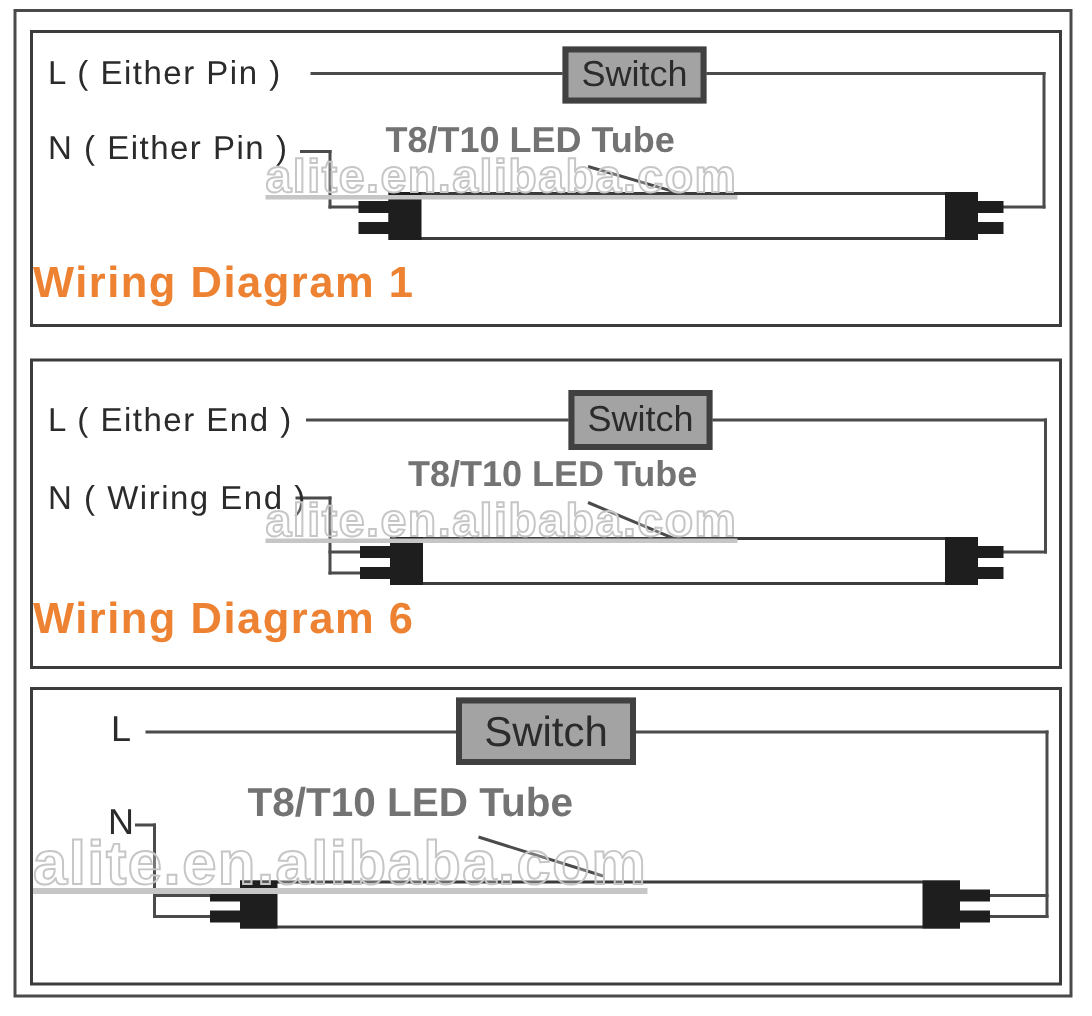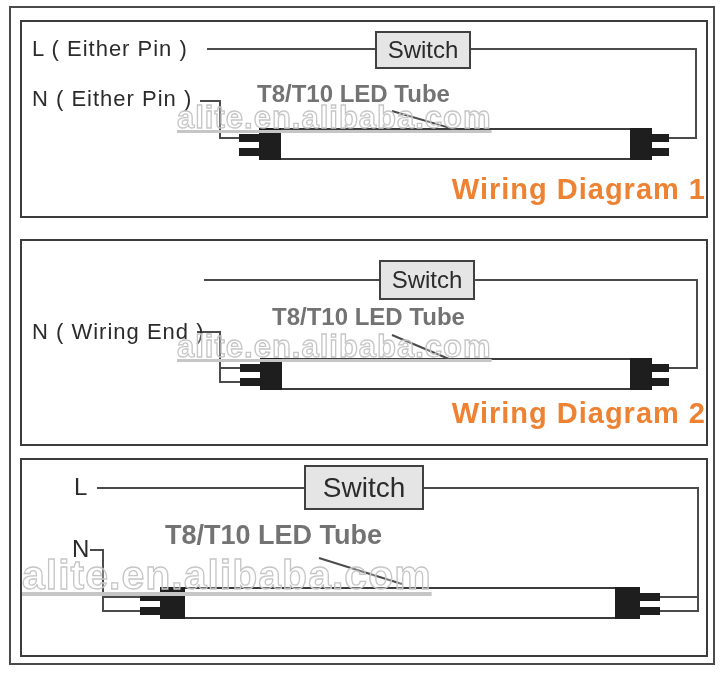--- a/index.html
+++ b/index.html
@@ -16,21 +16,21 @@
     border:2px solid #3c3c3c;box-sizing:border-box;
   }
   .label{
     position:absolute;font-size:22px;color:#2b2b2b;white-space:nowrap;
     letter-spacing:1px;z-index:3;
   }
   .label-big{font-size:24px;letter-spacing:0;}
   .wire-h{position:absolute;height:2px;background:#4b4b4b;z-index:1;}
   .wire-v{position:absolute;width:2px;background:#4b4b4b;z-index:1;}
   .switch{
-    position:absolute;background:#e5e5e5;border:2px solid #404040;
+    position:absolute;background:#a3a3a3;border:4px solid #404040;
     box-sizing:border-box;display:flex;align-items:center;justify-content:center;
     font-size:24px;color:#2b2b2b;z-index:4;
   }
   .tube-body{
     position:absolute;background:#ffffff;border:2px solid #3c3c3c;
     box-sizing:border-box;z-index:2;
   }
   .cap{position:absolute;background:#1e1e1e;z-index:3;}
   .pin{position:absolute;background:#1e1e1e;height:8px;z-index:2;}
   .tube-label{
@@ -40,21 +40,21 @@
   .pointer{
     position:absolute;height:2px;background:#4b4b4b;
     transform-origin:left center;z-index:3;
   }
   .watermark{
     position:absolute;font-size:31px;font-weight:bold;white-space:nowrap;
     color:rgba(255,255,255,0.25);-webkit-text-stroke:1.3px #c6c6c6;
     letter-spacing:1px;z-index:5;pointer-events:none;text-decoration:underline;
   }
   .title{
-    position:absolute;left:0;width:100%;text-align:right;
+    position:absolute;left:0;width:100%;text-align:left;
     font-size:29px;font-weight:bold;color:#ee8233;z-index:3;letter-spacing:1px;
   }
 </style>
 </head>
 <body>
 
 <div id="stage">
   <div id="outer-frame"></div>
 
   <div class="panel" style="top:20px;height:198px;">
@@ -81,20 +81,21 @@
     <div class="pin" style="left:217px;top:112px;width:22px;"></div>
     <div class="pin" style="left:217px;top:126px;width:22px;"></div>
     <div class="pin" style="left:628px;top:112px;width:19px;"></div>
     <div class="pin" style="left:628px;top:126px;width:19px;"></div>
 
     <div class="watermark" style="left:155px;top:78px;">alite.en.alibaba.com</div>
     <div class="title" style="top:151px;">Wiring Diagram 1</div>
   </div>
 
   <div class="panel" style="top:239px;height:207px;">
+    <div class="label" style="left:10px;top:26px;">L ( Either End )</div>
     <div class="wire-h" style="left:182px;top:38px;width:494px;"></div>
     <div class="wire-v" style="left:674px;top:38px;height:90px;"></div>
     <div class="wire-h" style="left:646px;top:126px;width:30px;"></div>
 
     <div class="label" style="left:10px;top:78px;">N ( Wiring End )</div>
     <div class="wire-h" style="left:175px;top:90px;width:24px;"></div>
     <div class="wire-v" style="left:197px;top:90px;height:52px;"></div>
     <div class="wire-h" style="left:197px;top:126px;width:23px;"></div>
     <div class="wire-h" style="left:197px;top:140px;width:23px;"></div>
 
@@ -107,21 +108,21 @@
 
     <div class="tube-body" style="left:238px;top:117px;width:392px;height:32px;"></div>
     <div class="cap" style="left:238px;top:117px;width:22px;height:32px;"></div>
     <div class="cap" style="left:608px;top:117px;width:22px;height:32px;"></div>
     <div class="pin" style="left:218px;top:123px;width:22px;"></div>
     <div class="pin" style="left:218px;top:137px;width:22px;"></div>
     <div class="pin" style="left:628px;top:123px;width:19px;"></div>
     <div class="pin" style="left:628px;top:137px;width:19px;"></div>
 
     <div class="watermark" style="left:155px;top:88px;">alite.en.alibaba.com</div>
-    <div class="title" style="top:156px;">Wiring Diagram 2</div>
+    <div class="title" style="top:156px;">Wiring Diagram 6</div>
   </div>
 
   <div class="panel" style="top:458px;height:199px;">
     <div class="label label-big" style="left:52px;top:13px;">L</div>
     <div class="wire-h" style="left:75px;top:27px;width:207px;"></div>
     <div class="wire-h" style="left:402px;top:27px;width:275px;"></div>
     <div class="wire-v" style="left:675px;top:27px;height:125px;"></div>
     <div class="wire-h" style="left:638px;top:136px;width:39px;"></div>
     <div class="wire-h" style="left:638px;top:150px;width:39px;"></div>
 

